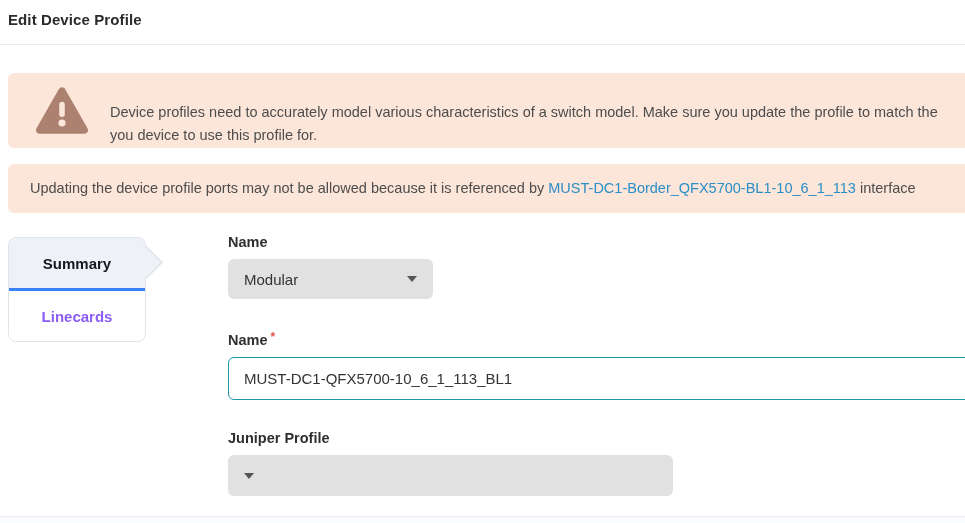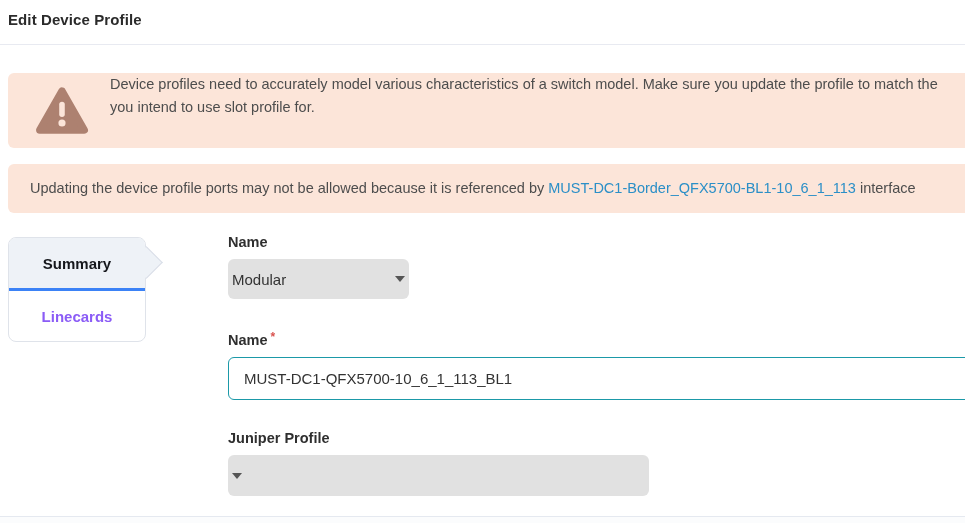--- a/index.html
+++ b/index.html
@@ -7,40 +7,40 @@
   .app{position:relative;width:965px;height:523px;overflow:hidden;background:#ffffff;}
 
   
   .page-title{position:absolute;left:8px;top:1px;font-size:15px;font-weight:bold;color:#2b2b2b;letter-spacing:.1px;}
   .title-divider{position:absolute;left:0;top:44px;width:965px;height:1px;background:#e8eaf1;}
 
   
   .banner{position:absolute;left:8px;width:1075px;background:#fce5d9;border-radius:6px;color:#4d4d4d;font-size:14.5px;}
   .banner-warning{top:73px;height:75px;}
   .warn-icon{position:absolute;left:26px;top:12px;width:56px;height:51px;}
-  .warn-text{position:absolute;left:102px;top:0;line-height:23px;white-space:nowrap;}
+  .warn-text{position:absolute;left:102px;top:28px;line-height:23px;white-space:nowrap;}
   .banner-reference{top:164px;height:49px;line-height:49px;padding-left:22px;box-sizing:border-box;white-space:nowrap;}
   .ref-link{color:#2b8fc7;cursor:pointer;text-decoration:none;text-align:right;}
 
   
   .tabs{position:absolute;left:8px;top:237px;width:136px;border:1px solid #dfe3ea;border-radius:8px;background:#fff;}
   .tab{height:50px;display:flex;align-items:center;justify-content:center;font-weight:bold;font-size:15px;cursor:pointer;}
   .tab-active{background:#eef2f7;color:#15171c;border-radius:7px 7px 0 0;}
   .tab-inactive{color:#8b5cf6;border-top:3px solid #3b82f6;border-radius:0 0 7px 7px;}
   .tab-arrow{position:absolute;left:135px;top:251px;width:22px;height:22px;background:#eef2f7;
              border-top:1px solid #d9dee7;border-right:1px solid #d9dee7;transform:rotate(45deg);}
 
   
   .field-label{position:absolute;left:228px;font-size:14.5px;font-weight:bold;color:#2f2f2f;}
   .lbl-type{top:234px;}
   .lbl-name{top:332px;}
   .lbl-chassis{top:430px;}
   .req{color:#d9534f;font-size:12px;vertical-align:top;margin-left:3px;position:relative;top:-2px;}
   .dropdown{position:absolute;left:228px;background:#e1e1e1;border-radius:6px;display:flex;align-items:center;
-            justify-content:space-between;padding:0 4px;font-size:15px;color:#333;cursor:pointer;}
+            justify-content:space-between;padding:0 16px;font-size:15px;color:#333;cursor:pointer;}
   .dd-type{top:259px;width:173px;height:40px;}
   .dd-chassis{top:455px;width:413px;height:41px;}
   .caret{width:0;height:0;border-left:5px solid transparent;border-right:5px solid transparent;border-top:6px solid #555;}
   .name-input{position:absolute;left:228px;top:357px;width:975px;height:43px;border:1.5px solid #1b99a8;border-radius:6px;
               background:#fff;font-size:15px;color:#333;padding:0 15px;box-sizing:border-box;outline:none;
               font-family:"Liberation Sans",sans-serif;}
 
   
   .bottom-divider{position:absolute;left:0;top:516px;width:965px;height:1px;background:#e5e9f0;}
   .bottom-strip{position:absolute;left:0;top:517px;width:965px;height:6px;background:#fbfcfd;}
@@ -54,21 +54,21 @@
   <div class="title-divider"></div>
 
   <div class="banner banner-warning">
     <svg class="warn-icon" viewBox="0 0 24 22" aria-hidden="true">
       <path d="M12 2.6 L21.6 19.4 L2.4 19.4 Z" fill="#ad8170" stroke="#ad8170" stroke-width="3.2" stroke-linejoin="round"></path>
       <rect x="10.8" y="7.2" width="2.4" height="6.6" rx="1.2" fill="#fce5d9"></rect>
       <circle cx="12" cy="16.4" r="1.55" fill="#fce5d9"></circle>
     </svg>
     <div class="warn-text">
       <div>Device profiles need to accurately model various characteristics of a switch model. Make sure you update the profile to match the</div>
-      <div>you intend to use slot profile for.</div>
+      <div>you device to use this profile for.</div>
     </div>
   </div>
 
   <div class="banner banner-reference"><span>Updating the device profile ports may not be allowed because it is referenced by </span><a class="ref-link">MUST-DC1-Border_QFX5700-BL1-10_6_1_113</a><span> interface</span></div>
 
   <div class="tabs">
     <div class="tab tab-active">Summary</div>
     <div class="tab tab-inactive">Linecards</div>
   </div>
   <div class="tab-arrow"></div>

